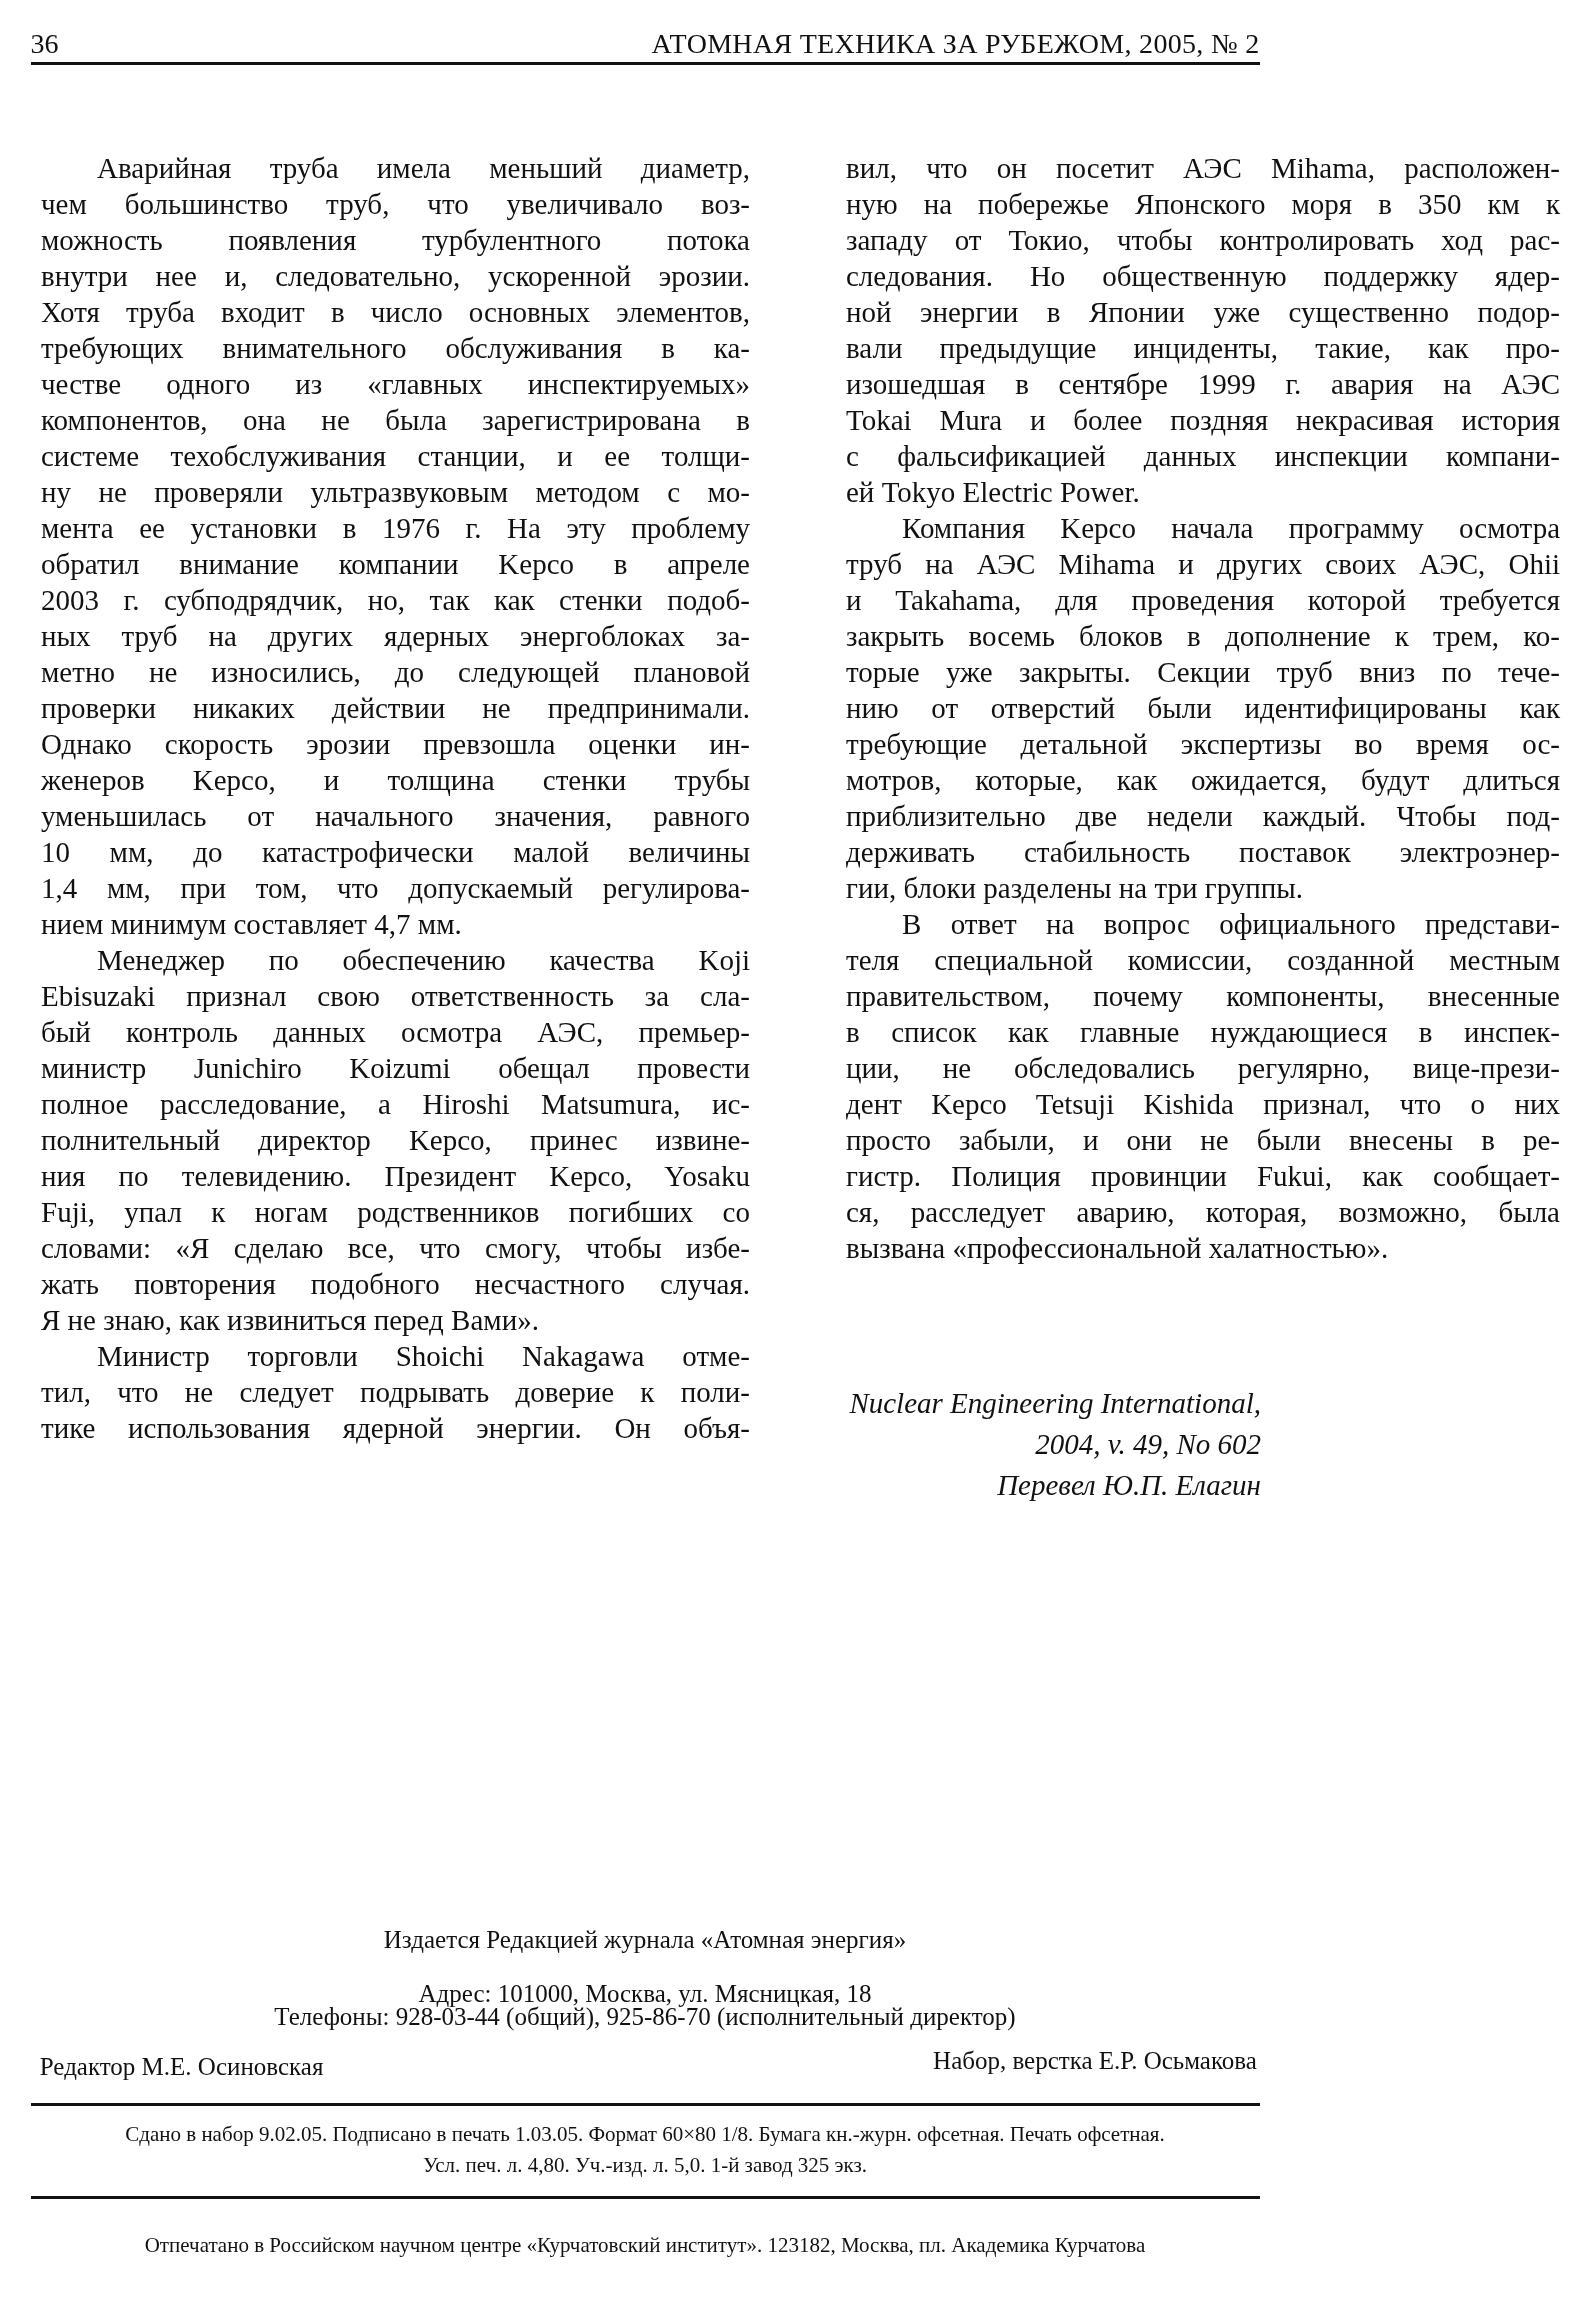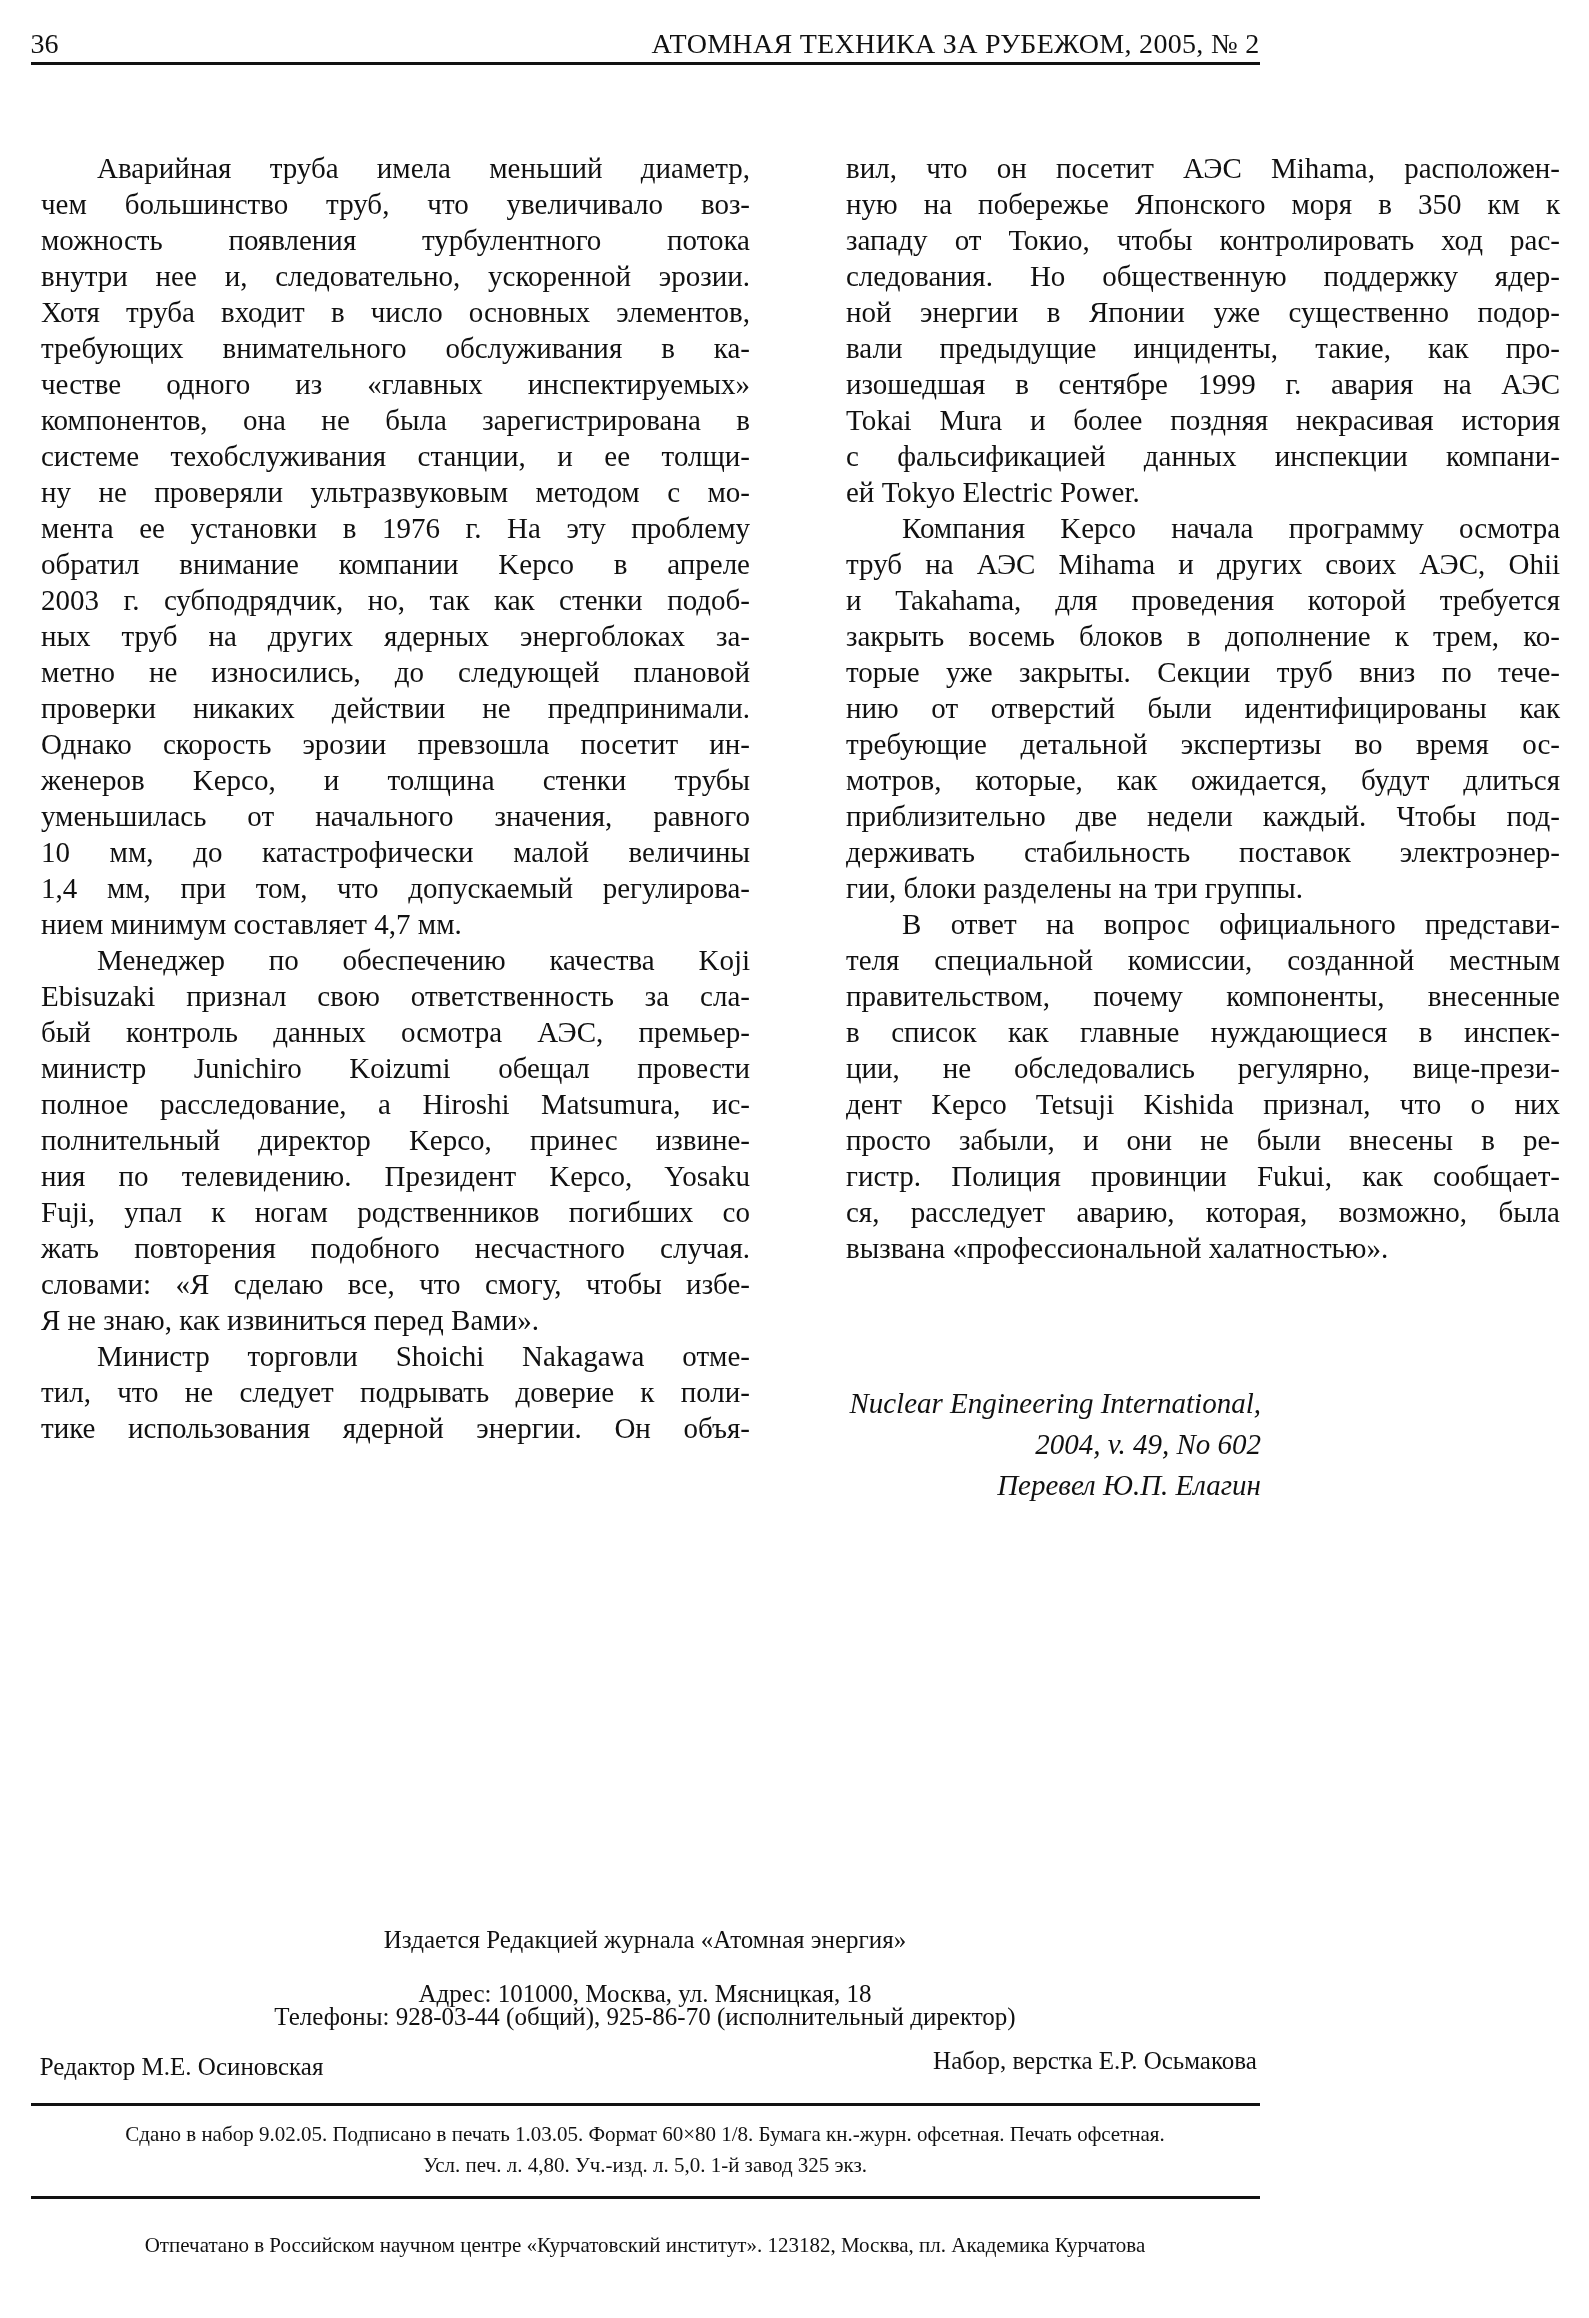--- a/index.html
+++ b/index.html
@@ -51,36 +51,36 @@
       <span class="line">честве одного из «главных инспектируемых»</span>
       <span class="line">компонентов, она не была зарегистрирована в</span>
       <span class="line">системе техобслуживания станции, и ее толщи-</span>
       <span class="line">ну не проверяли ультразвуковым методом с мо-</span>
       <span class="line">мента ее установки в 1976 г. На эту проблему</span>
       <span class="line">обратил внимание компании Kepco в апреле</span>
       <span class="line">2003 г. субподрядчик, но, так как стенки подоб-</span>
       <span class="line">ных труб на других ядерных энергоблоках за-</span>
       <span class="line">метно не износились, до следующей плановой</span>
       <span class="line">проверки никаких действии не предпринимали.</span>
-      <span class="line">Однако скорость эрозии превзошла посетит ин-</span>
+      <span class="line">Однако скорость эрозии превзошла оценки ин-</span>
       <span class="line">женеров Kepco, и толщина стенки трубы</span>
       <span class="line">уменьшилась от начального значения, равного</span>
       <span class="line">10 мм, до катастрофически малой величины</span>
       <span class="line">1,4 мм, при том, что допускаемый регулирова-</span>
       <span class="line last">нием минимум составляет 4,7 мм.</span>
       <span class="line indent">Менеджер по обеспечению качества Koji</span>
       <span class="line">Ebisuzaki признал свою ответственность за сла-</span>
       <span class="line">бый контроль данных осмотра АЭС, премьер-</span>
       <span class="line">министр Junichiro Koizumi обещал провести</span>
       <span class="line">полное расследование, а Hiroshi Matsumura, ис-</span>
       <span class="line">полнительный директор Kepco, принес извине-</span>
       <span class="line">ния по телевидению. Президент Kepco, Yosaku</span>
       <span class="line">Fuji, упал к ногам родственников погибших со</span>
+      <span class="line">словами: «Я сделаю все, что смогу, чтобы избе-</span>
       <span class="line">жать повторения подобного несчастного случая.</span>
-      <span class="line">словами: «Я сделаю все, что смогу, чтобы избе-</span>
       <span class="line last">Я не знаю, как извиниться перед Вами».</span>
       <span class="line indent">Министр торговли Shoichi Nakagawa отме-</span>
       <span class="line">тил, что не следует подрывать доверие к поли-</span>
       <span class="line">тике использования ядерной энергии. Он объя-</span>
     </div>
   <div class="column right" id="col-right">
       <span class="line">вил, что он посетит АЭС Mihama, расположен-</span>
       <span class="line">ную на побережье Японского моря в 350 км к</span>
       <span class="line">западу от Токио, чтобы контролировать ход рас-</span>
       <span class="line">следования. Но общественную поддержку ядер-</span>

